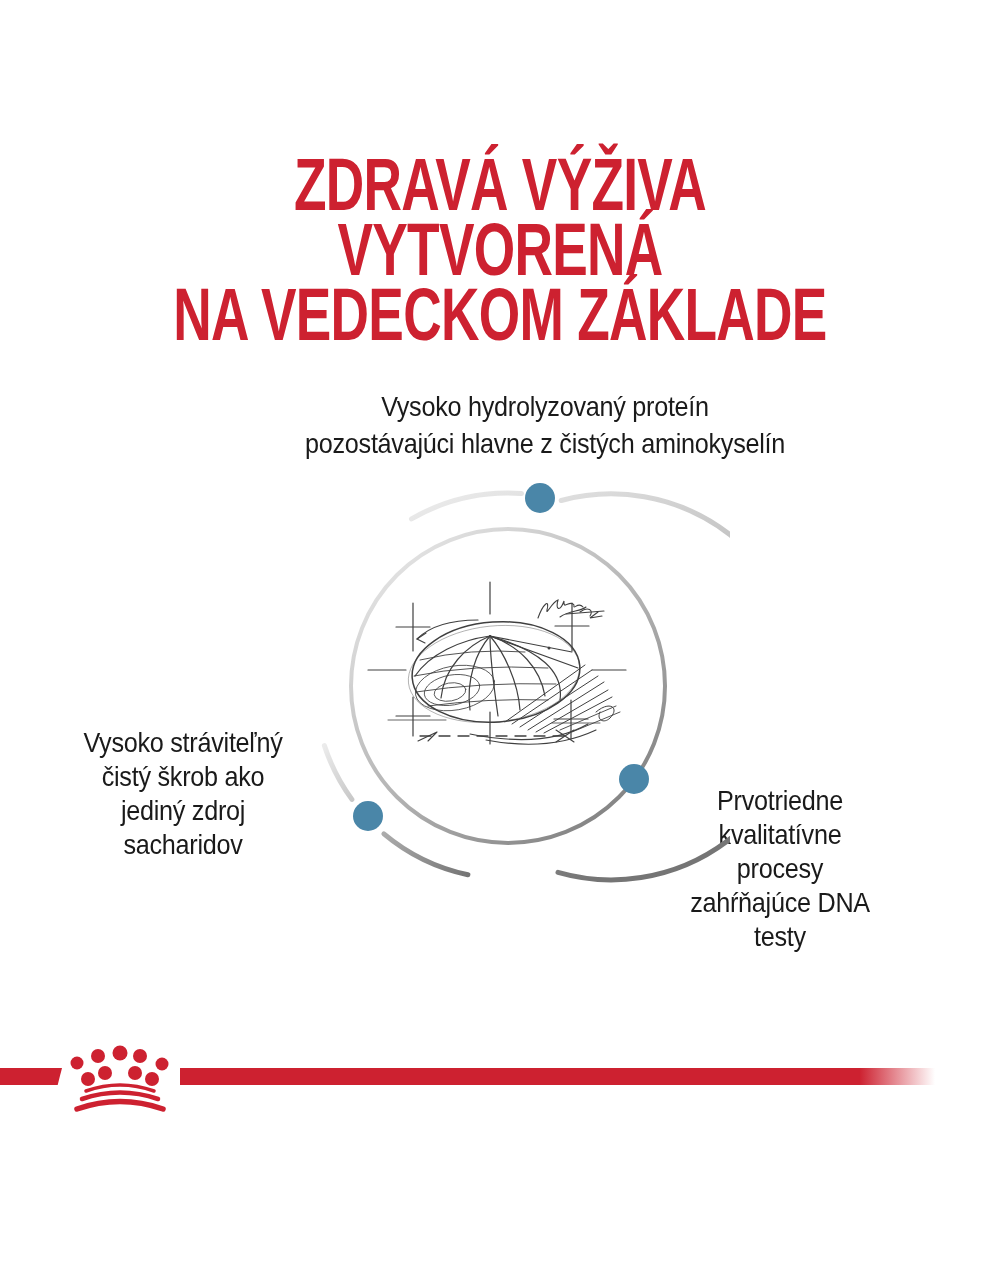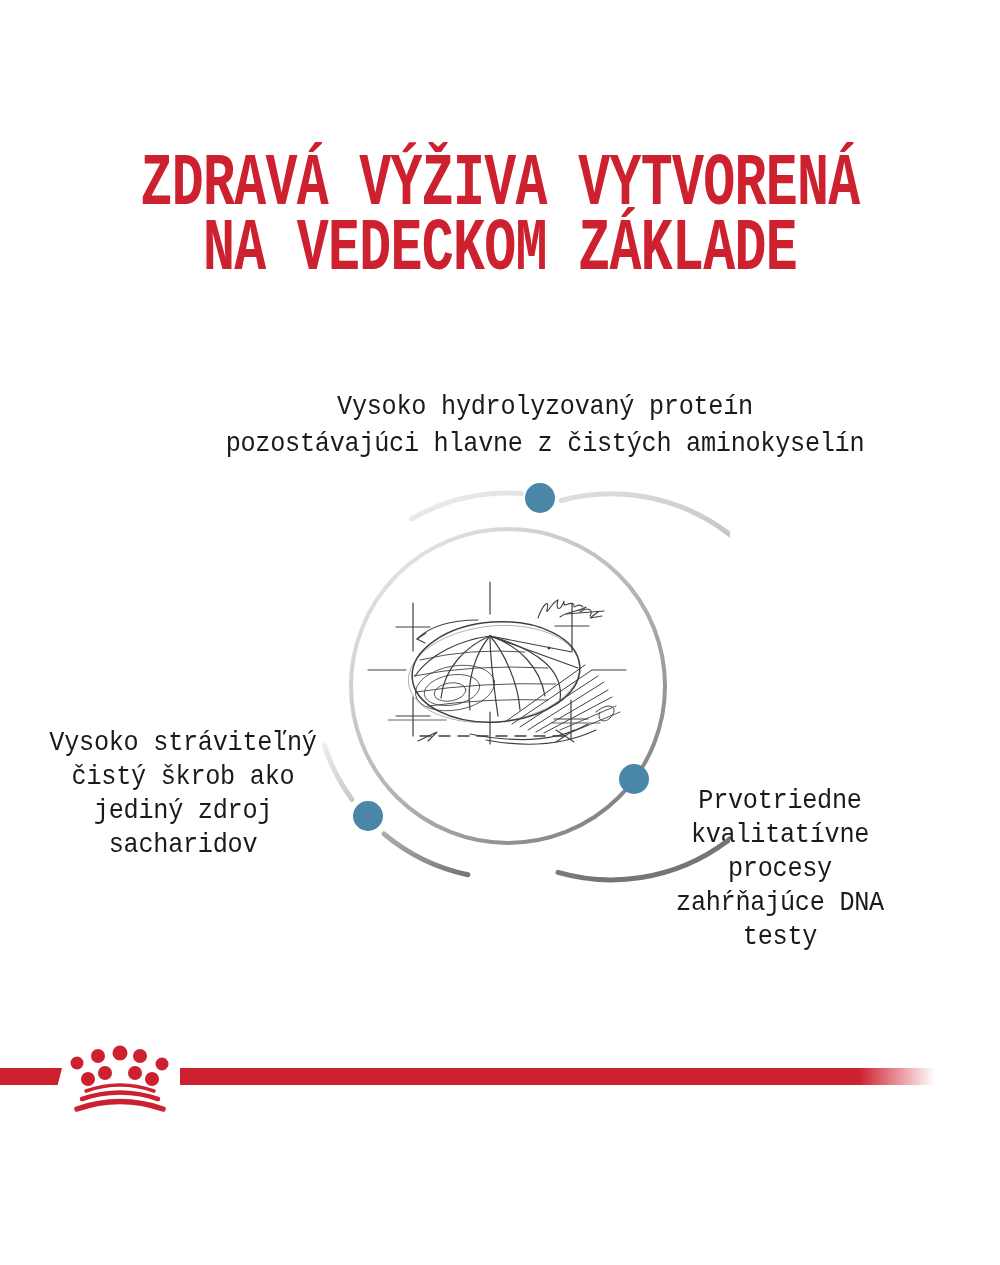--- a/index.html
+++ b/index.html
@@ -1,19 +1,19 @@
 <!DOCTYPE html>
 <html style="--background: #ffffff; --brand-red: #cd2130; --marker-blue: #4a86a8; --ring-light: #ebebeb; --ring-mid: #b5b5b5; --ring-dark: #757575; --sketch-ink: #1e1e1e; --text-black: #1a1a1a;"><head>
 <meta charset="utf-8">
 <style>
   html,body { margin:0; padding:0; background:#fff; }
   .canvas {
     position:relative; width:1000px; height:1265px; overflow:hidden;
     background:var(--background,#fff);
-    font-family:Liberation Mono, monospace;
+    font-family:Liberation Sans, sans-serif;
   }
   .title {
     position:absolute; left:0; right:0; top:152px; margin:0;
     text-align:center; color:var(--brand-red,#cd2130);
     font-size:74px; line-height:65px; font-weight:bold; letter-spacing:-1px;
     transform:scaleX(0.72);
   }
   .callout {
     position:absolute; color:var(--text-black,#1a1a1a); text-align:center;
     font-size:28px; line-height:34px; letter-spacing:-0.3px; white-space:nowrap;

